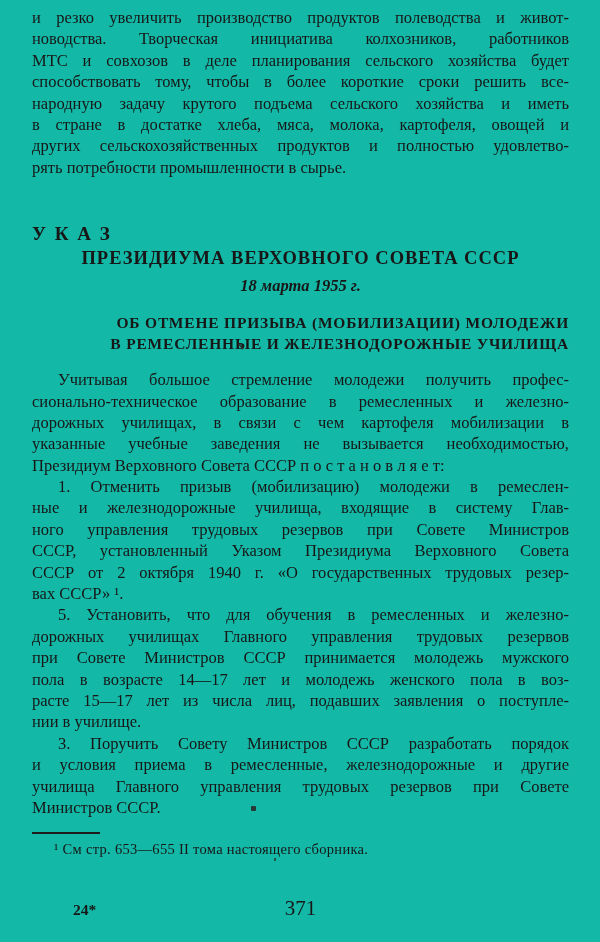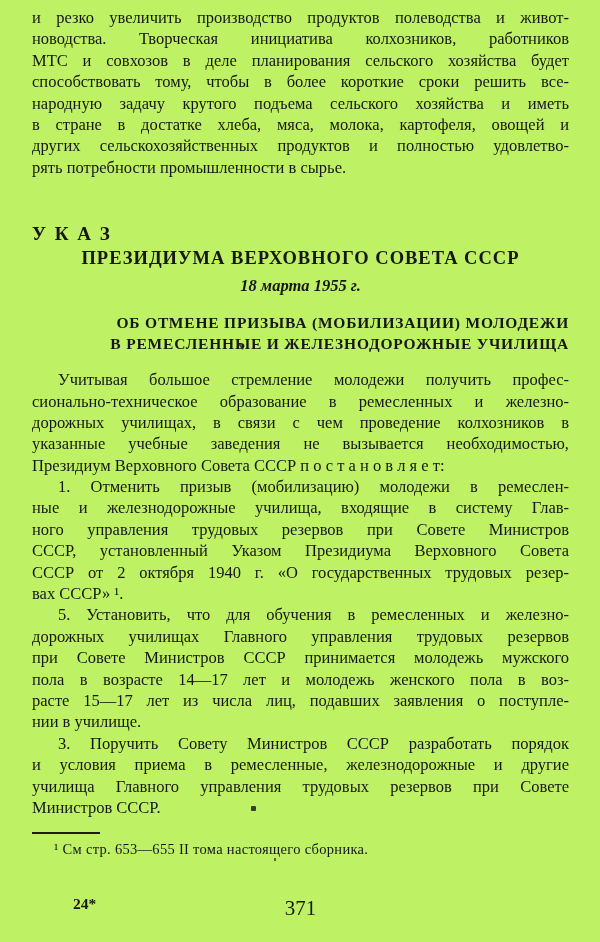--- a/index.html
+++ b/index.html
@@ -7,21 +7,21 @@
   body {
     font-family: "Liberation Serif", "DejaVu Serif", serif;
     background: #fdfdfc;
     color: #171717;
     position: relative;
     overflow: hidden;
   }
   .page {
     position: absolute;
     inset: 0;
-    background: #bef264;
+    background: #14b8a6;
   }
   .content {
     position: absolute;
     left: 32px;
     right: 31px;
     top: 7px;
   }
   .para { margin: 0; }
   .line {
     font-size: 16.5px;
@@ -89,21 +89,21 @@
   .footer {
     position: absolute;
     left: 32px;
     right: 31px;
     top: 893px;
     height: 24px;
   }
   .print-signature {
     position: absolute;
     left: 41px;
-    top: 2px;
+    top: 8px;
     font-weight: 700;
     font-size: 15.5px;
   }
   .page-number {
     position: absolute;
     left: 0;
     right: 0;
     top: 3px;
     text-align: center;
     font-size: 21px;
@@ -151,21 +151,21 @@
     <div class="decree-subject">
       <div>ОБ ОТМЕНЕ ПРИЗЫВА (МОБИЛИЗАЦИИ) МОЛОДЕЖИ</div>
       <div>В РЕМЕСЛЕННЫЕ И ЖЕЛЕЗНОДОРОЖНЫЕ УЧИЛИЩА</div>
     </div>
 
     <div class="body-block">
 
       <div class="para">
         <div class="line indent">Учитывая большое стремление молодежи получить профес-</div>
         <div class="line">сионально-техническое образование в ремесленных и железно-</div>
-        <div class="line">дорожных училищах, в связи с чем проведение колхозников в</div>
+        <div class="line">дорожных училищах, в связи с чем картофеля мобилизации в</div>
         <div class="line">указанные учебные заведения не вызывается необходимостью,</div>
         <div class="line last">Президиум Верховного Совета СССР п о с т а н о в л я е т:</div>
       </div>
 
       <div class="para">
         <div class="line indent">1. Отменить призыв (мобилизацию) молодежи в ремеслен-</div>
         <div class="line">ные и железнодорожные училища, входящие в систему Глав-</div>
         <div class="line">ного управления трудовых резервов при Совете Министров</div>
         <div class="line">СССР, установленный Указом Президиума Верховного Совета</div>
         <div class="line">СССР от 2 октября 1940 г. «О государственных трудовых резер-</div>

